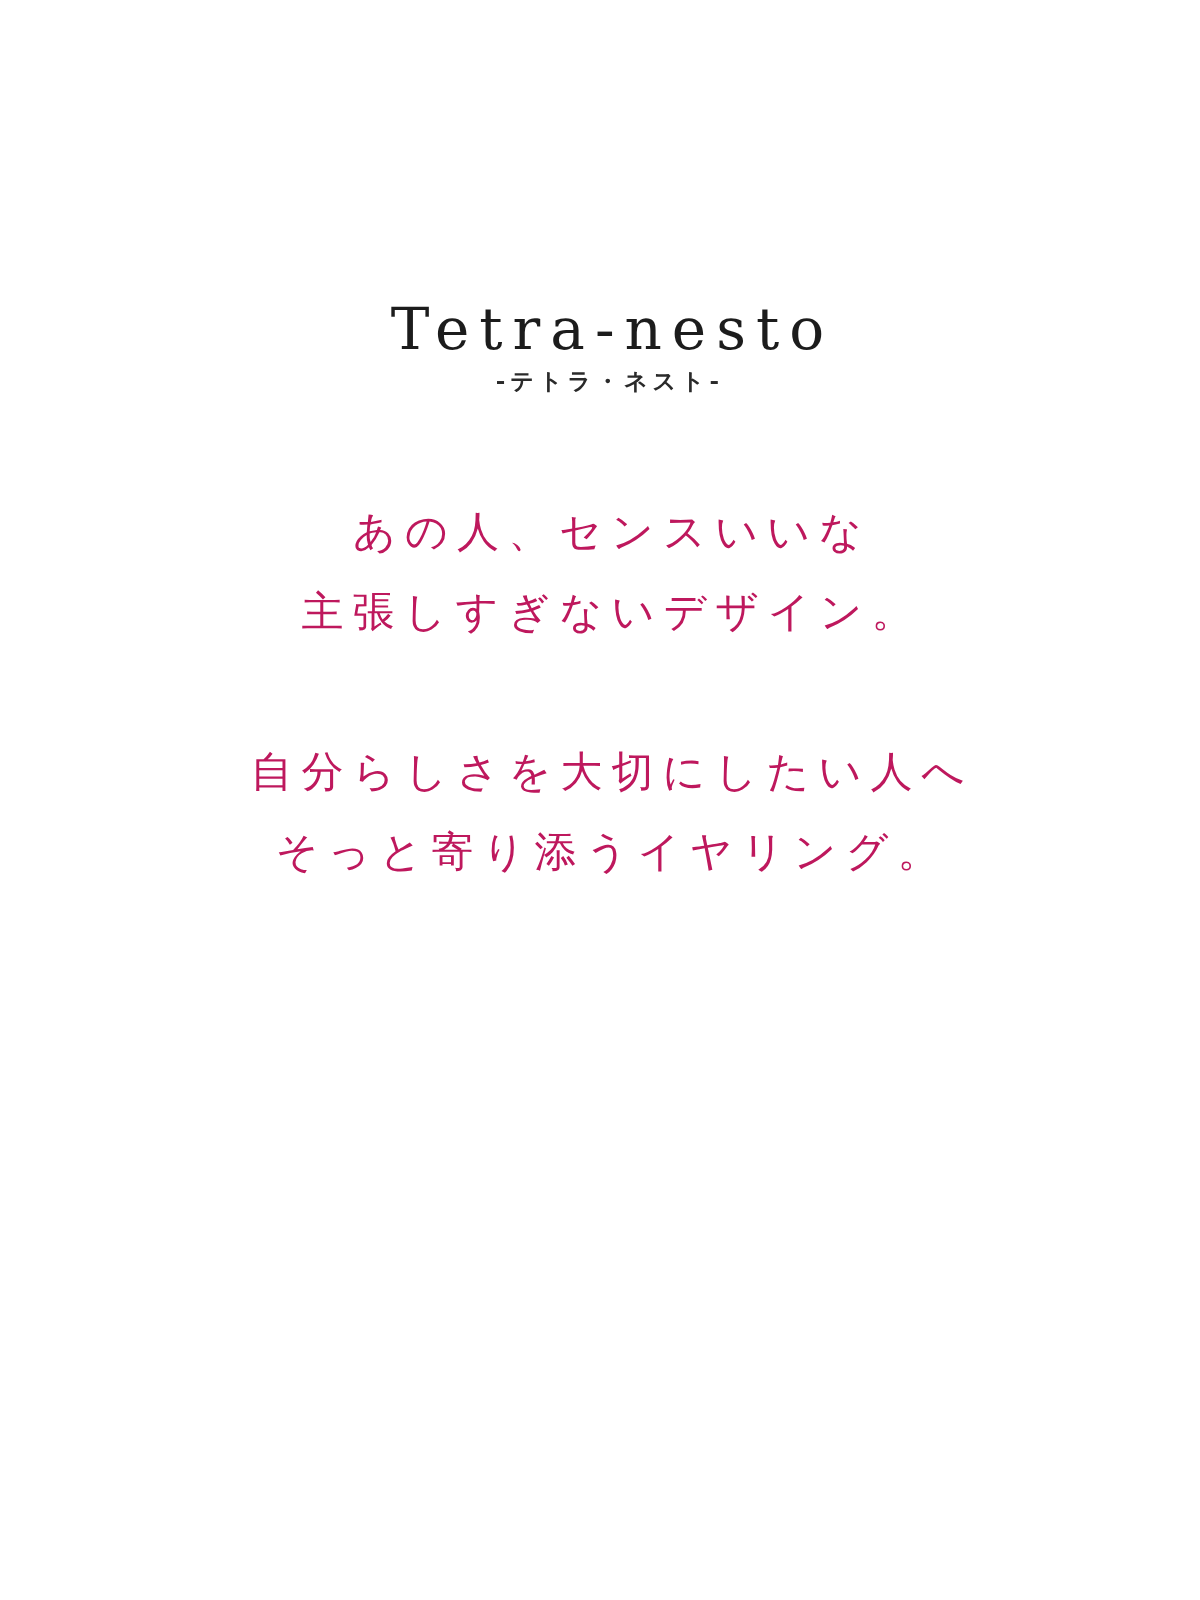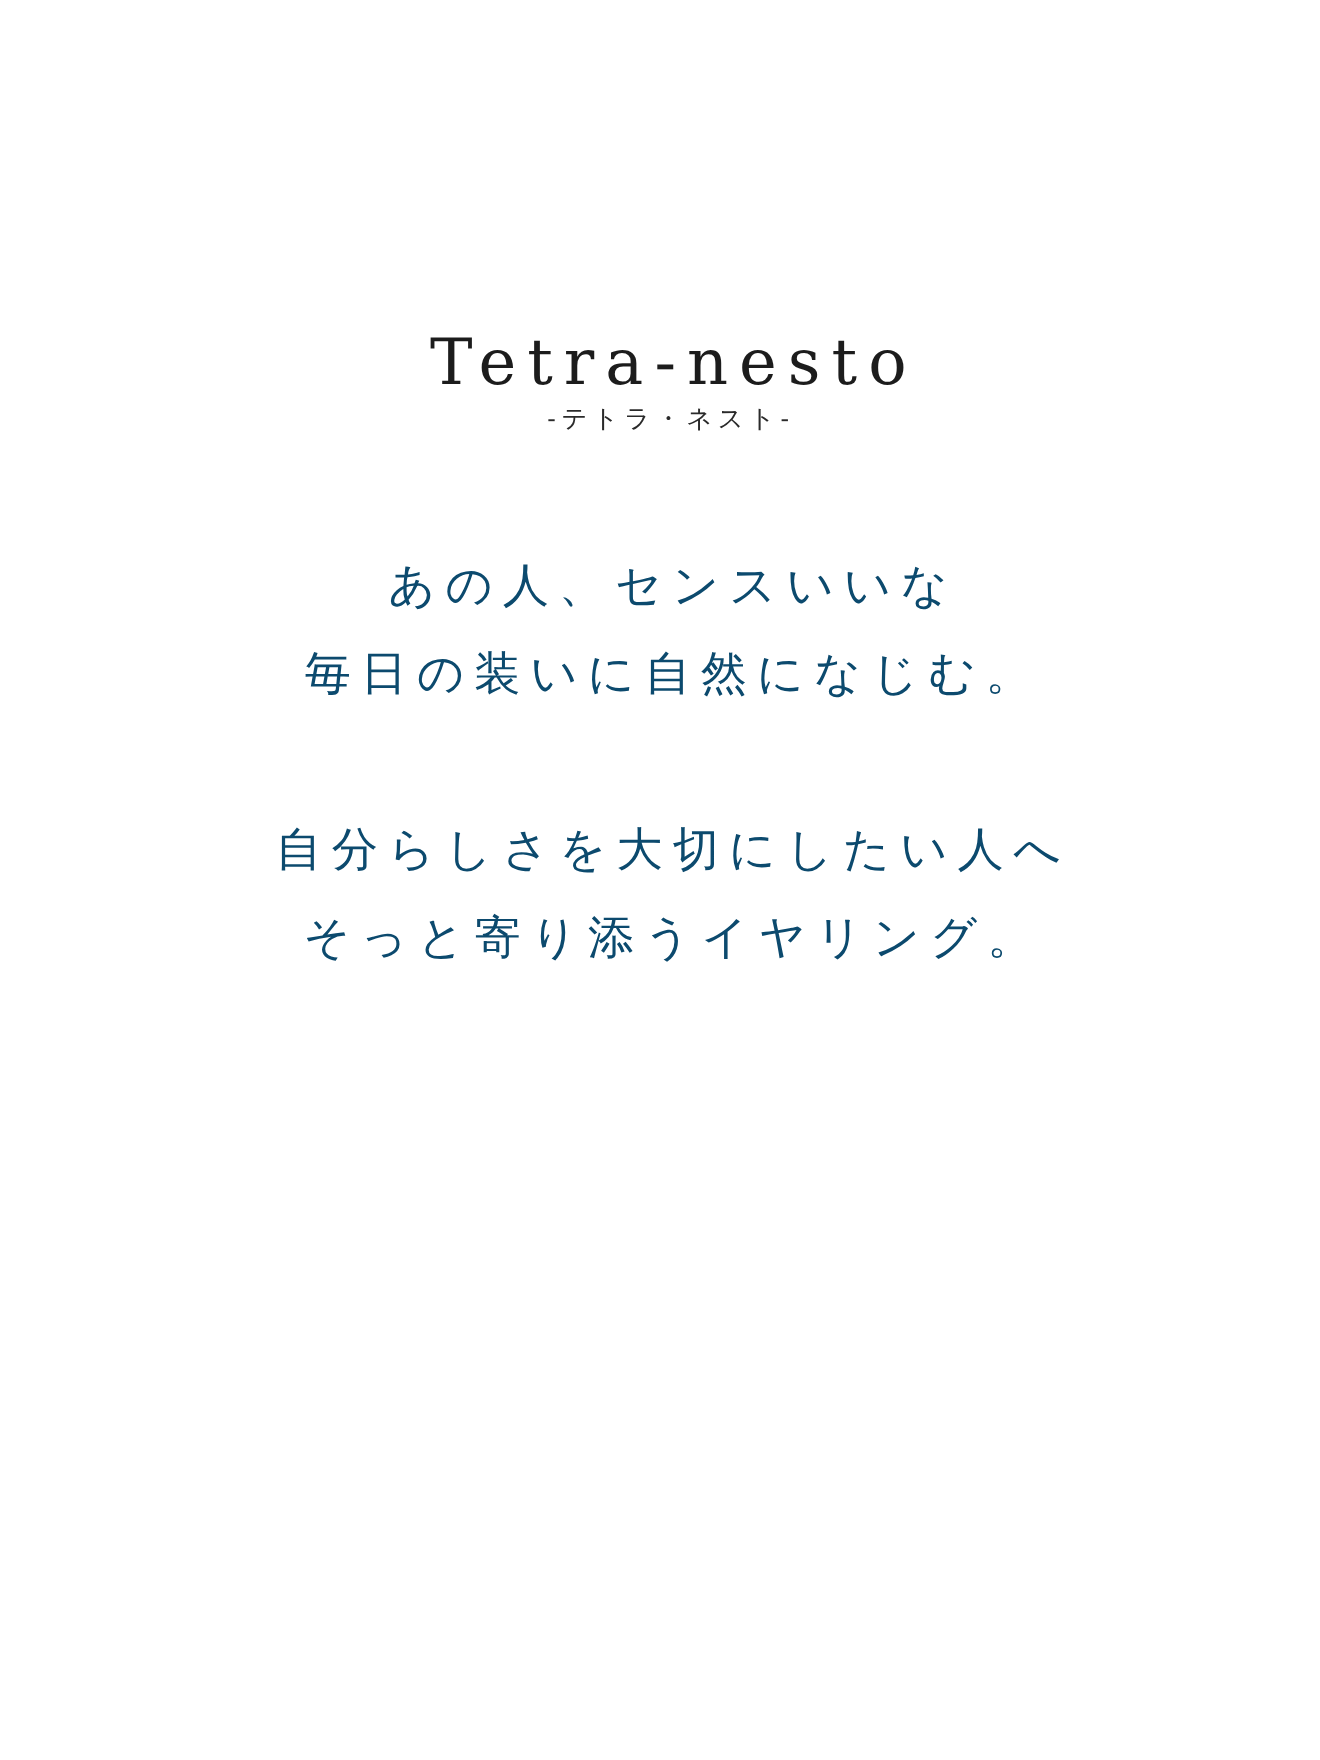--- a/index.html
+++ b/index.html
@@ -28,55 +28,55 @@
     font-size: 58px;
     font-weight: 400;
     line-height: 62px;
     letter-spacing: 10px;
     color: #1c1c1c;
     text-indent: 10px; 
   }
   .subtitle {
     margin: 6px 0 0 0;
     font-size: 23px;
-    font-weight: 400;
+    font-weight: 700;
     line-height: 30px;
     letter-spacing: 5px;
     color: #2a2a2a;
     text-indent: 5px;
   }
   .copy-block {
     margin: 80px 0 0 0;
   }
   .copy-block.first {
     margin-top: 96px;
   }
   .copy-line {
     display: block;
     font-size: 42px;
     font-weight: 400;
     line-height: 80px;
     letter-spacing: 9px;
-    color: #0c4a6e;
+    color: #be185d;
     text-indent: 9px;
   }
 </style>
 </head>
 <body>
 
 <div class="page">
   <div class="content">
 
     <h1 class="title">Tetra-nesto</h1>
 
     <p class="subtitle">-テトラ・ネスト-</p>
 
     <div class="copy-block first">
       <span class="copy-line">あの人、センスいいな</span>
-      <span class="copy-line">毎日の装いに自然になじむ。</span>
+      <span class="copy-line">主張しすぎないデザイン。</span>
     </div>
 
 
 
     <div class="copy-block">
       <span class="copy-line">自分らしさを大切にしたい人へ</span>
       <span class="copy-line">そっと寄り添うイヤリング。</span>
     </div>
 
   </div>

